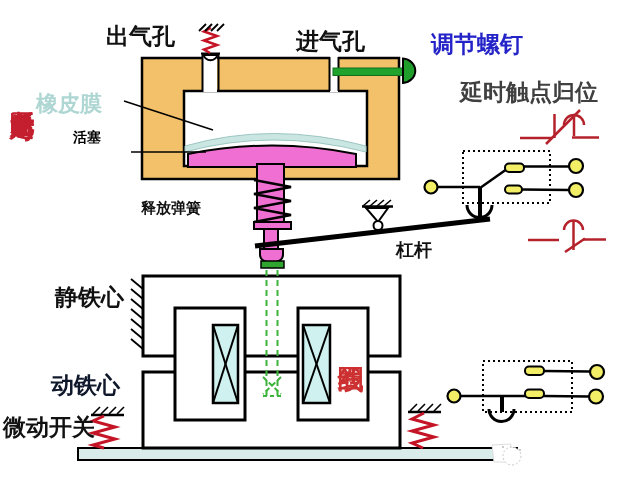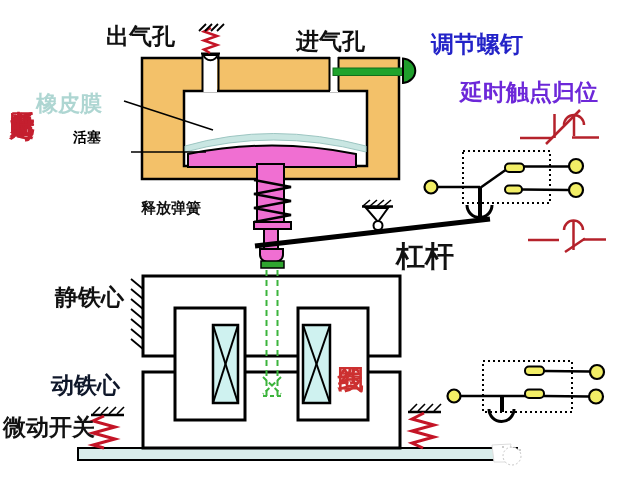--- a/index.html
+++ b/index.html
@@ -200,24 +200,24 @@
     <polygon points="492,445 511,444 507,462 494,462" fill="#fff" stroke="#DDD" stroke-width="1"></polygon>
     <circle cx="512" cy="456" r="9" fill="#fff" stroke="#C8C8C8" stroke-width="1" stroke-dasharray="2 2"></circle>
     <circle cx="520" cy="450" r="1" fill="#BBB"></circle>
         <circle cx="503" cy="447" r="1" fill="#BBB"></circle>
   </g>
 </svg>
 
   <div class="lbl" style="left:106px;top:24px;font-size:23px;">出气孔</div>
   <div class="lbl" style="left:296px;top:29px;font-size:23px;">进气孔</div>
   <div class="lbl bold" style="left:431px;top:32px;font-size:23px;color:#2323C8;">调节螺钉</div>
-  <div class="lbl bold" style="left:460px;top:80px;font-size:23px;color:#6d28d9;text-align:center;">延时触点归位</div>
+  <div class="lbl bold" style="left:460px;top:80px;font-size:23px;color:#404040;text-align:center;">延时触点归位</div>
   <div class="lbl bold" style="left:36px;top:92px;font-size:22px;color:#AED6D2;">橡皮膜</div>
   <div class="lbl bold" style="left:73px;top:130px;font-size:14px;color:#000000;">活塞</div>
   <div class="lbl bold vert" style="left:10px;top:91px;font-size:24px;color:#C41F2F;height:180px;">断电后开始延时</div>
   <div class="lbl" style="left:141px;top:200px;font-size:15px;">释放弹簧</div>
-  <div class="lbl" style="left:396px;top:241px;font-size:29px;">杠杆</div>
+  <div class="lbl" style="left:396px;top:241px;font-size:18px;">杠杆</div>
   <div class="lbl" style="left:55px;top:285px;font-size:23px;">静铁心</div>
   <div class="lbl bold" style="left:51px;top:373px;font-size:23px;color:#0f172a;">动铁心</div>
   <div class="lbl" style="left:3px;top:415px;font-size:23px;">微动开关</div>
   <div class="lbl bold vert" style="left:337px;top:346px;font-size:26px;color:#CC3030;height:60px;">线圈</div>
 
 </div>
 
 </body></html>

